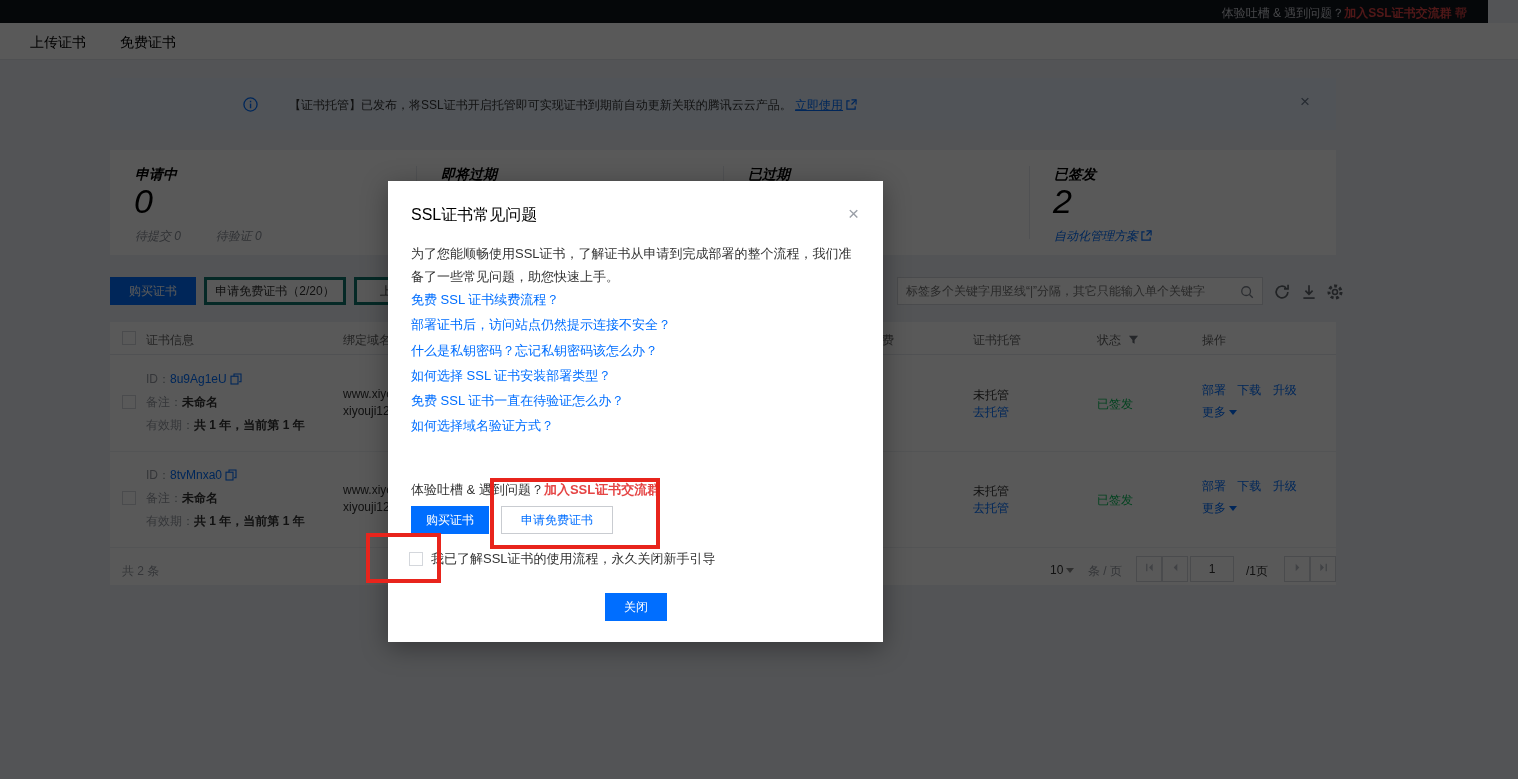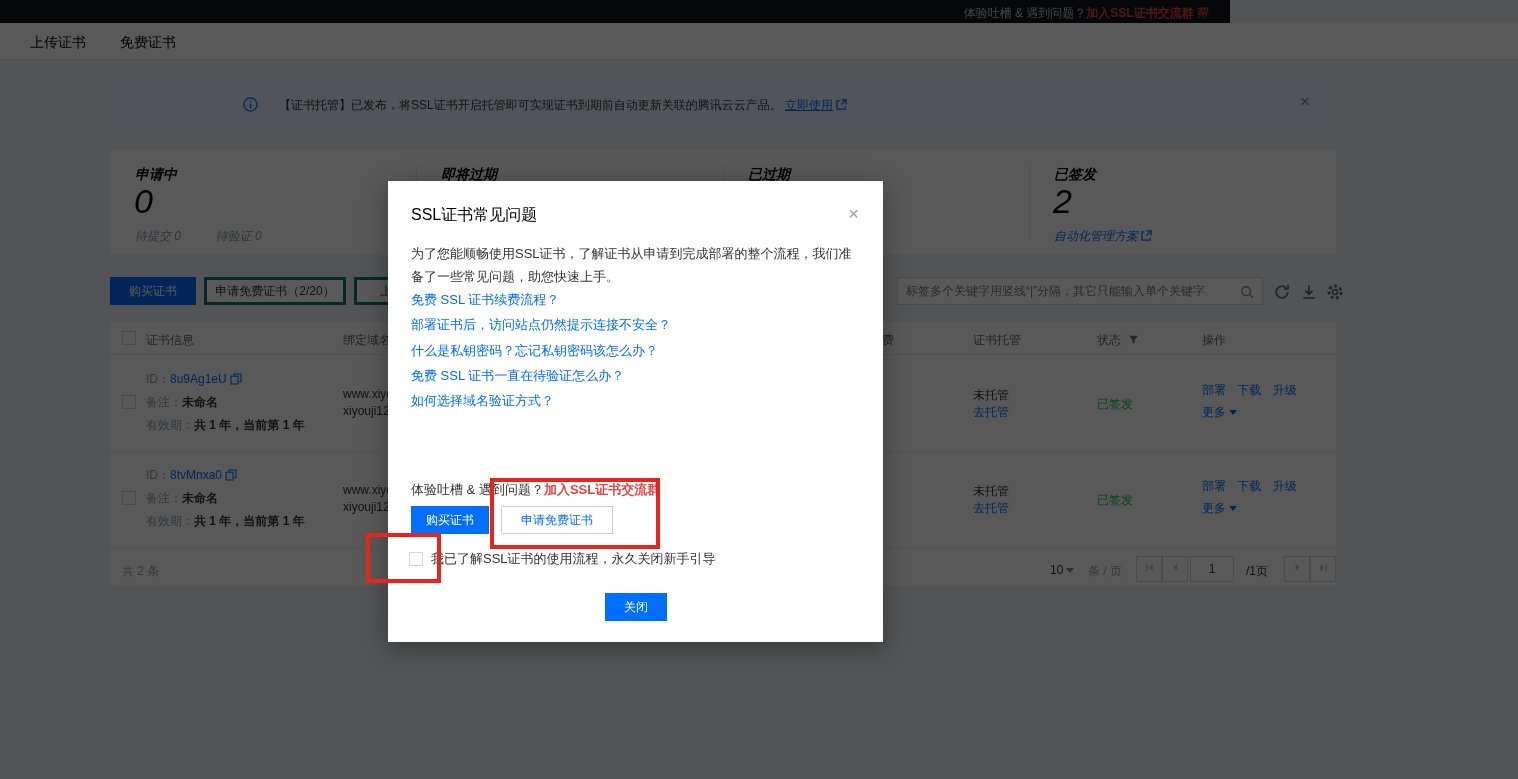--- a/index.html
+++ b/index.html
@@ -2,31 +2,31 @@
 <html><head>
 <meta charset="utf-8">
 <style>
   * { margin:0; padding:0; box-sizing:border-box; }
   html,body { width:1518px; height:779px; overflow:hidden; }
   body { font-family:"Liberation Sans","DejaVu Sans",sans-serif; font-size:12px; color:#333; }
   .page { position:relative; width:1518px; height:779px; background:#eef1f5; }
   .abs { position:absolute; }
 
   
-  .topbar { position:absolute; left:0; top:0; width:1230px; height:23px; background:#11141c; color:#c3c6cc; font-size:12px; }
+  .topbar { position:absolute; left:0; top:0; width:1488px; height:23px; background:#11141c; color:#c3c6cc; font-size:12px; }
   .topbar-right { position:absolute; right:21px; top:5px; white-space:nowrap; }
   .red-link { color:#e54545; font-weight:600; cursor:pointer; text-decoration:none; }
 
   
   .tabrow { position:absolute; left:0; top:23px; width:1518px; height:37px; background:#ffffff; border-bottom:1px solid #e3e6eb; }
   .tab { position:absolute; top:11px; font-size:14px; color:#000; cursor:pointer; }
 
   
   .banner { position:absolute; left:110px; top:78px; width:1226px; height:52px; background:#e7f1fd; }
-  .banner-text { position:absolute; left:169px; top:19px; font-size:12px; color:#333; }
+  .banner-text { position:absolute; left:179px; top:19px; font-size:12px; color:#333; }
   .banner-link { color:#006eff; text-decoration:underline; cursor:pointer; }
   .banner-close { position:absolute; right:26px; top:14px; font-size:17px; color:#6d7a8c; cursor:pointer; }
 
   
   .cards { position:absolute; left:110px; top:150px; width:1226px; height:105px; background:#ffffff;font-style:italic; }
   .card-divider { position:absolute; top:16px; width:1px; height:73px; background:#e5e8ed; }
   .card { position:absolute; top:0; height:105px; }
   .card-title { position:absolute; left:25px; top:16px; font-size:14px; color:#000; font-weight:700; }
   .card-value { position:absolute; left:24px; top:32px; font-size:34px; color:#000; font-weight:400; }
   .card-sub { position:absolute; left:25px; top:78px; font-size:12px; color:#8b9099; }
@@ -278,20 +278,21 @@
   <div class="overlay"></div>
 
   <div class="modal">
     <div class="modal-title">SSL证书常见问题</div>
     <span class="modal-close">×</span>
     <div class="modal-intro">为了您能顺畅使用SSL证书，了解证书从申请到完成部署的整个流程，我们准备了一些常见问题，助您快速上手。</div>
     <div class="faq">
       <a>免费 SSL 证书续费流程？</a>
       <a>部署证书后，访问站点仍然提示连接不安全？</a>
       <a>什么是私钥密码？忘记私钥密码该怎么办？</a>
+      <a>如何选择 SSL 证书安装部署类型？</a>
       <a>免费 SSL 证书一直在待验证怎么办？</a>
       <a>如何选择域名验证方式？</a>
     </div>
     <div class="modal-feedback">
       <span>体验吐槽 &amp; 遇到问题？</span><a class="red-link">加入SSL证书交流群</a>
     </div>
     <button class="btn-primary modal-btn-buy">购买证书</button>
     <button class="modal-btn-free">申请免费证书</button>
     <div class="modal-check">
       <span class="cb" style="vertical-align:-3px;margin-right:8px"></span><span>我已了解SSL证书的使用流程，永久关闭新手引导</span>

